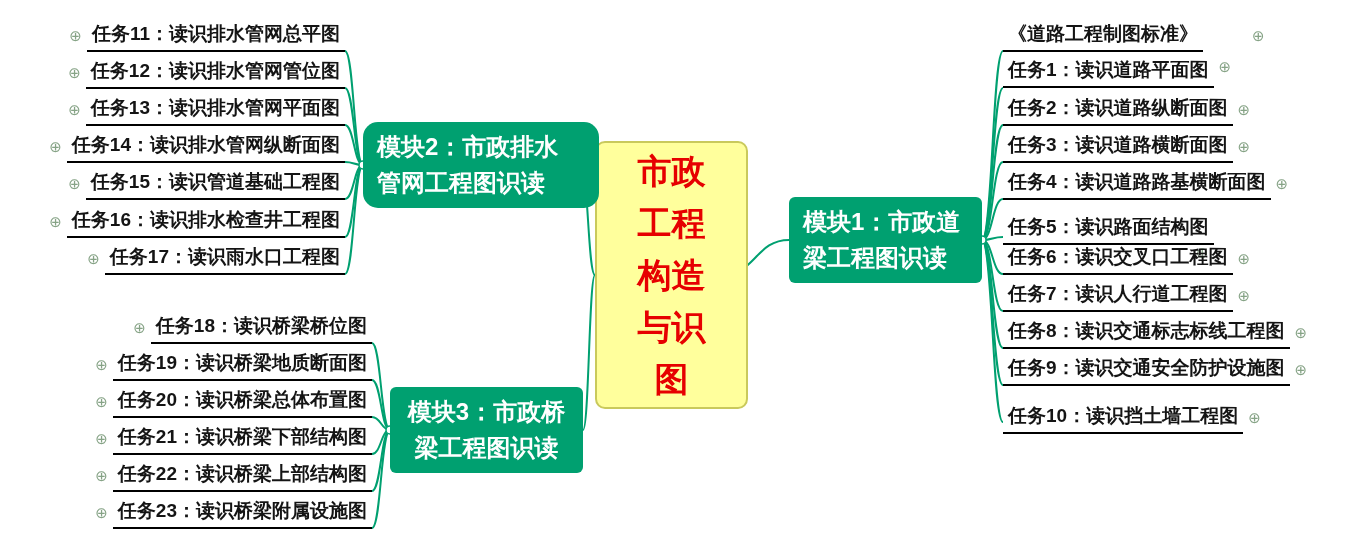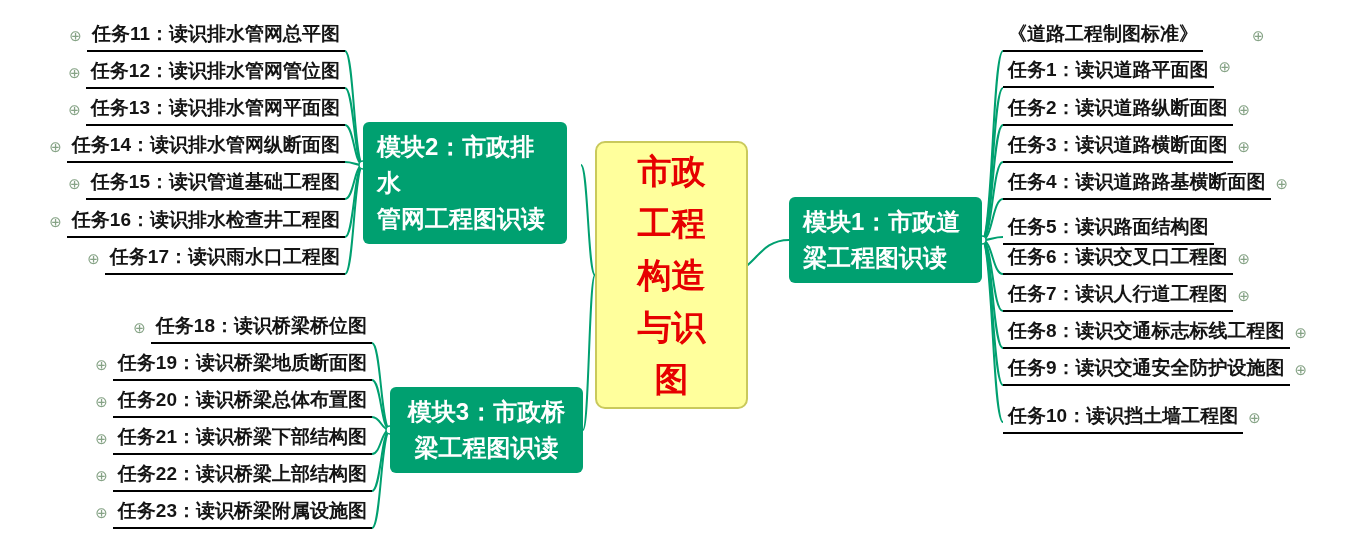--- a/index.html
+++ b/index.html
@@ -76,21 +76,21 @@
 工程
 构造
 与识
 图</span>
   </div>
 
   <div class="node module" style="left:789px; top:197px; width:193px;">
     <span class="mlabel">模块1：市政道
 梁工程图识读</span>
   </div>
-  <div class="node module" style="left:363px; top:122px; width:204px;">
+  <div class="node module" style="left:363px; top:122px; width:236px;border-radius:15px;">
     <span class="mlabel">模块2：市政排水
 管网工程图识读</span>
   </div>
   <div class="node module" style="left:390px; top:387px; width:193px;text-align:center;">
     <span class="mlabel">模块3：市政桥
 梁工程图识读</span>
   </div>
 
   <div class="node task" style="left:1003px; top:16px;gap:44px;">
       <span class="tlabel">《道路工程制图标准》</span>

